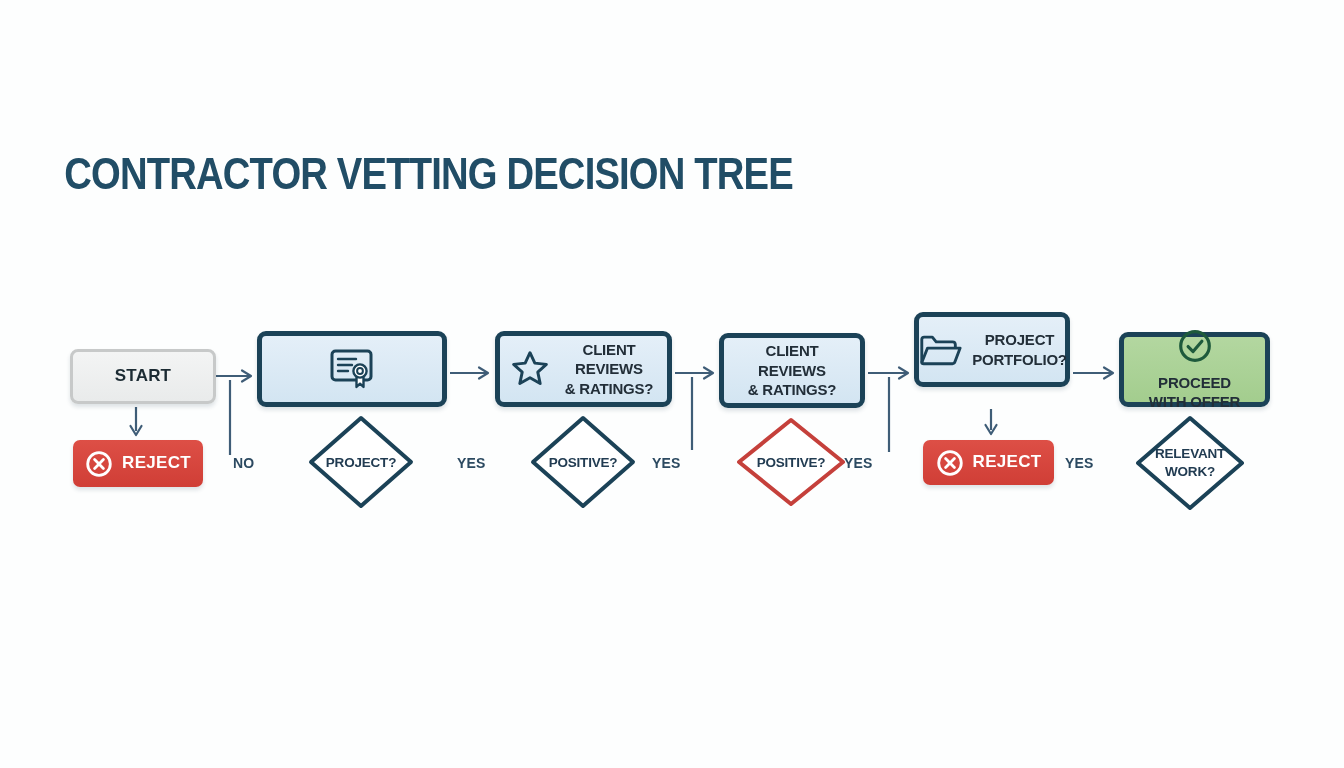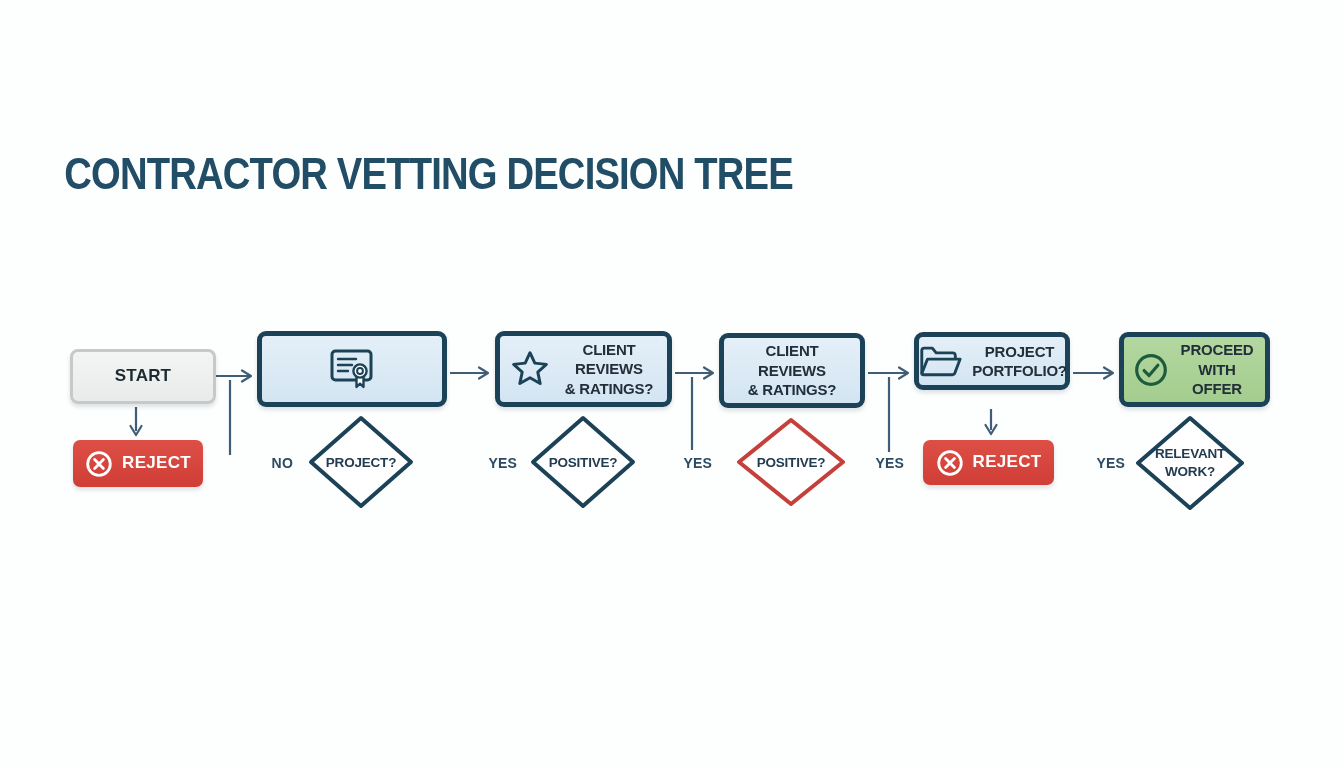--- a/index.html
+++ b/index.html
@@ -81,21 +81,21 @@
     text-align: center;
     white-space: pre-line;
     letter-spacing: -0.2px;
   }
   .edge-label {
     position: absolute;
     width: 60px;
     font-weight: 700;
     font-size: 14px;
     color: #2c4a61;
-    text-align: right;
+    text-align: left;
     letter-spacing: 0.2px;
   }
 </style>
 </head>
 <body>
 
 <div class="canvas">
 
   <h1 class="title"><span class="title-inner">CONTRACTOR VETTING DECISION TREE</span></h1>
 
@@ -171,21 +171,21 @@
     </span>
     <span class="node-label grow">CLIENT REVIEWS
 &amp; RATINGS?</span>
   </div>
 
   <div class="node blue" style="left:719px; top:333px; width:146px; height:75px;">
     <span class="node-label">CLIENT REVIEWS
 &amp; RATINGS?</span>
   </div>
 
-  <div class="node blue" style="left:914px; top:332px; width:156px; height:58px;border-radius:9px;">
+  <div class="node blue" style="left:914px; top:312px; width:156px; height:75px;border-radius:9px;">
     <span class="icon">
       <svg width="46" height="40" viewBox="0 0 48 40">
           <path d="M5 33 L5 9 Q5 6.5 7.5 6.5 L16 6.5 L20 11.5 L37 11.5 Q40 11.5 40 14.5 L40 17" stroke="#1b4257" stroke-width="3" fill="none" stroke-linejoin="round"></path>
           <path d="M5 33 L11 18 L45 18 L39.5 32.5 Q39 34.3 37 34.3 L7 34.3 Q5 34.3 5 33 Z" stroke="#1b4257" stroke-width="3" fill="none" stroke-linejoin="round"></path>
         </svg>
     </span>
     <span class="node-label grow">PROJECT
 PORTFOLIO?</span>
   </div>
 
@@ -193,21 +193,21 @@
     <span class="icon">
       <svg width="28" height="28" viewBox="0 0 28 28">
           <circle cx="14" cy="14" r="11.3" stroke="#ffffff" stroke-width="2.8" fill="none"></circle>
           <line x1="9.6" y1="9.6" x2="18.4" y2="18.4" stroke="#ffffff" stroke-width="2.8" stroke-linecap="round"></line>
           <line x1="18.4" y1="9.6" x2="9.6" y2="18.4" stroke="#ffffff" stroke-width="2.8" stroke-linecap="round"></line>
         </svg>
     </span>
     <span class="node-label">REJECT</span>
   </div>
 
-  <div class="node green" style="left:1119px; top:332px; width:151px; height:75px;">
+  <div class="node green" style="left:1119px; top:332px; width:151px; height:75px;flex-direction:column;">
     <span class="icon">
       <svg width="36" height="36" viewBox="0 0 34 34">
           <circle cx="17" cy="17" r="13.5" stroke="#1e5a3c" stroke-width="3" fill="none"></circle>
           <polyline points="10.5,17.5 15.2,22.2 23.5,12.5" stroke="#1e5a3c" stroke-width="3" fill="none" stroke-linecap="round" stroke-linejoin="round"></polyline>
         </svg>
     </span>
     <span class="node-label grow">PROCEED
 WITH OFFER</span>
   </div>
 

